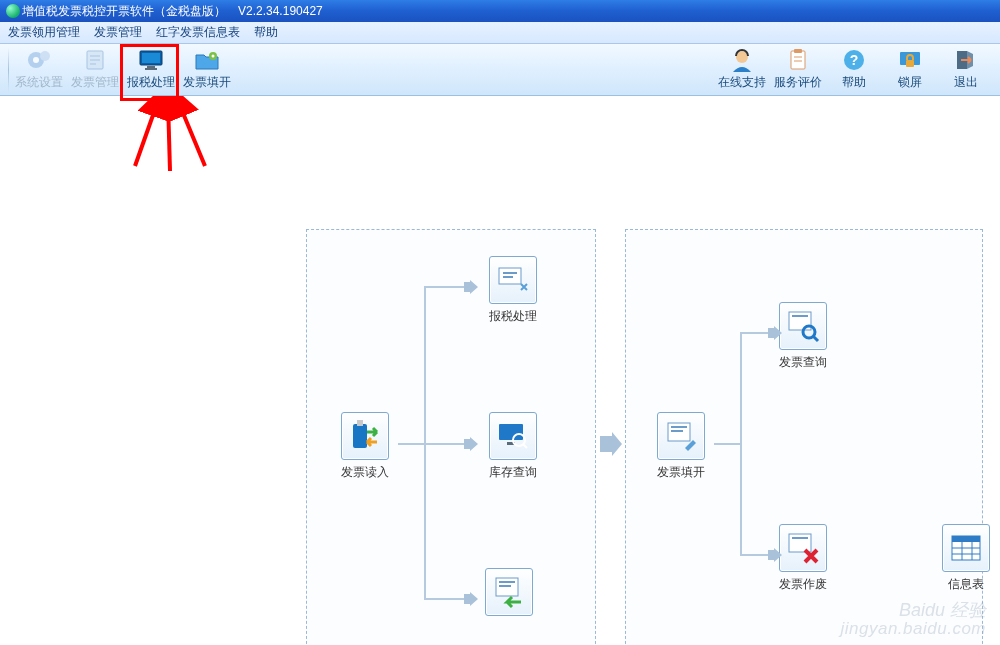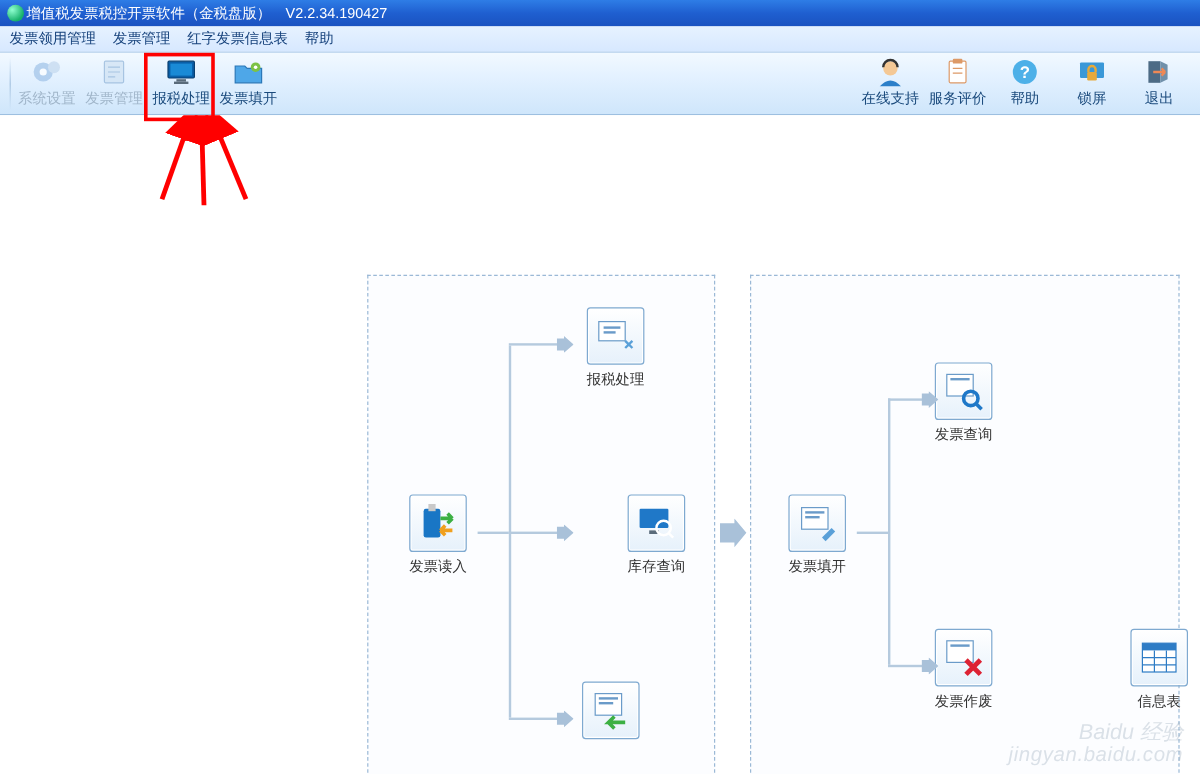--- a/index.html
+++ b/index.html
@@ -301,21 +301,21 @@
       <svg width="36" height="36" viewBox="0 0 36 36">
           <rect x="4" y="6" width="22" height="16" fill="#fff" stroke="#6a9bc9"></rect>
           <rect x="8" y="10" width="14" height="2" fill="#6a9bc9"></rect>
           <rect x="8" y="14" width="10" height="2" fill="#6a9bc9"></rect>
           <path d="M26 22 l6 6 m0 -6 l-6 6" stroke="#5aa0d8" stroke-width="2"></path>
         </svg>
     </span>
     <span class="lbl">报税处理</span>
   </div>
 
-  <div class="node" style="left:482px; top:316px;margin-left:34px;">
+  <div class="node" style="left:482px; top:316px;">
     <span class="icon-frame">
       <svg width="36" height="36" viewBox="0 0 36 36">
           <rect x="4" y="6" width="24" height="16" rx="1" fill="#1f78c8"></rect>
           <rect x="12" y="24" width="8" height="3" fill="#5a6b7a"></rect>
           <circle cx="24" cy="22" r="6" fill="none" stroke="#fff" stroke-width="2"></circle>
           <line x1="28" y1="26" x2="32" y2="30" stroke="#fff" stroke-width="2"></line>
         </svg>
     </span>
     <span class="lbl">库存查询</span>
   </div>

